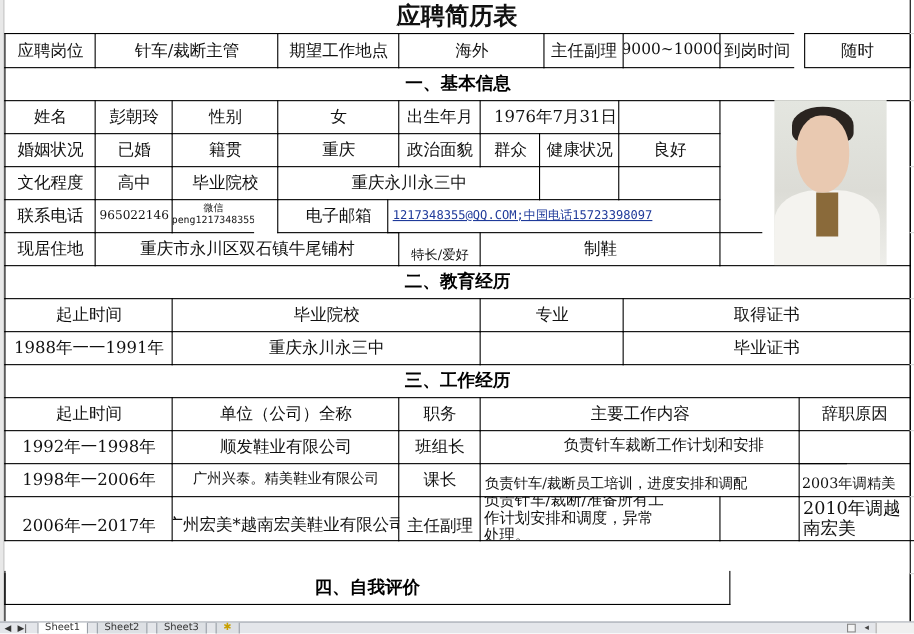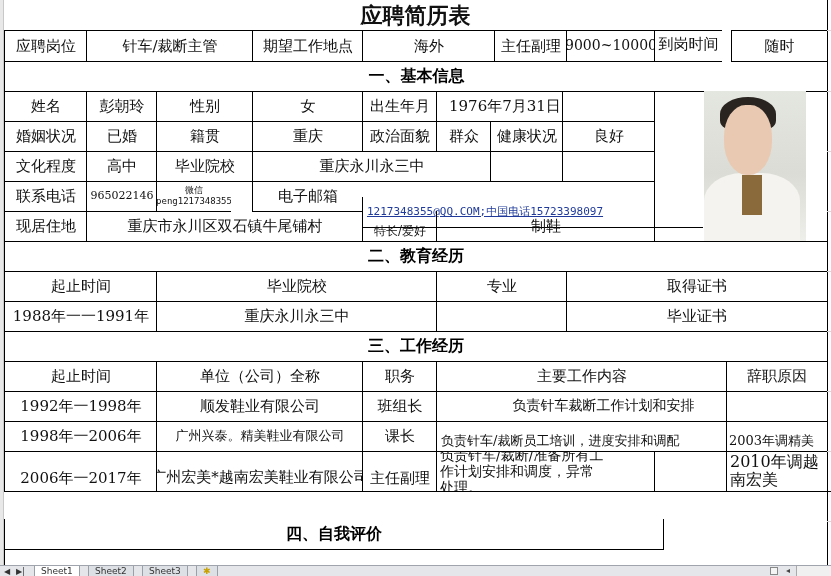--- a/index.html
+++ b/index.html
@@ -37,21 +37,21 @@
 <div class="abs rightgrid"></div>
 
 <div class="c title" style="left:4px;top:0;width:823px;height:31px;">应聘简历表</div>
 
 <div class="c bt bl bb" style="left:4px;top:30px;width:83px;height:32px;">应聘岗位</div>
 <div class="c bt bl bb" style="left:86px;top:30px;width:167px;height:32px;">针车/裁断主管</div>
 <div class="c bt bl bb" style="left:252px;top:30px;width:111px;height:32px;">期望工作地点</div>
 <div class="c bt bl bb" style="left:362px;top:30px;width:133px;height:32px;">海外</div>
 <div class="c bt bl bb" style="left:494px;top:30px;width:73px;height:32px;">主任副理</div>
 <div class="c bt bl bb" style="left:566px;top:30px;width:89px;height:32px;font-size:14px;">9000~10000</div>
-<div class="c bt bl bb" style="left:654px;top:30px;width:68px;height:32px;font-family:Liberation Mono, monospace;">到岗时间</div>
+<div class="c bt bl bb" style="left:654px;top:30px;width:68px;height:32px;">到岗时间</div>
 <div class="c bt bl bb br" style="left:731px;top:30px;width:97px;height:32px;">随时</div>
 
 <div class="c sec bl bb" style="left:4px;top:61px;width:824px;height:31px;">一、基本信息</div>
 
 <div class="c bl bb" style="left:4px;top:91px;width:83px;height:31px;">姓名</div>
 <div class="c bl bb" style="left:86px;top:91px;width:71px;height:31px;">彭朝玲</div>
 <div class="c bl bb" style="left:156px;top:91px;width:97px;height:31px;">性别</div>
 <div class="c bl bb" style="left:252px;top:91px;width:111px;height:31px;">女</div>
 <div class="c bl bb" style="left:362px;top:91px;width:75px;height:31px;">出生年月</div>
 <div class="c bl bb l" style="left:436px;top:91px;width:127px;height:31px;padding-left:12px;">1976年7月31日</div>
@@ -73,21 +73,21 @@
 <div class="c bl bb" style="left:490px;top:151px;width:73px;height:31px;"></div>
 <div class="c bl bb" style="left:562px;top:151px;width:93px;height:31px;"></div>
 
 <div class="c bl bb" style="left:4px;top:181px;width:83px;height:31px;">联系电话</div>
 <div class="c bl bb small" style="left:86px;top:181px;width:71px;height:31px;">965022146</div>
 <div class="c bl bb tiny" style="left:156px;top:181px;width:75px;height:31px;">
   <span>微信</span>
   <span style="font-family:'DejaVu Sans Mono','Liberation Mono',monospace;">peng1217348355</span>
 </div>
 <div class="c bl bb" style="left:252px;top:181px;width:111px;height:31px;">电子邮箱</div>
-<div class="c bl bb l" style="left:362px;top:181px;width:341px;height:31px;margin-top:16px;">
+<div class="c bl bb l" style="left:352px;top:181px;width:341px;height:31px;">
   <span class="link">1217348355@QQ.COM;中国电话15723398097</span>
 </div>
 
 <div class="c bl bb" style="left:4px;top:211px;width:83px;height:31px;">现居住地</div>
 <div class="c bl bb" style="left:86px;top:211px;width:277px;height:31px;">重庆市永川区双石镇牛尾铺村</div>
 <div class="c bl bb" style="left:362px;top:211px;width:75px;height:31px;font-size:12px;align-items:flex-end;padding-bottom:3px;">特长/爱好</div>
 <div class="c bl bb" style="left:436px;top:211px;width:219px;height:31px;">制鞋</div>
 
 <div class="abs bl bb" style="left:654px;top:91px;width:174px;height:151px;border-right:1px solid #000;"></div>
 <div class="abs photo" style="left:704px;top:91px;width:102px;height:150px;">

